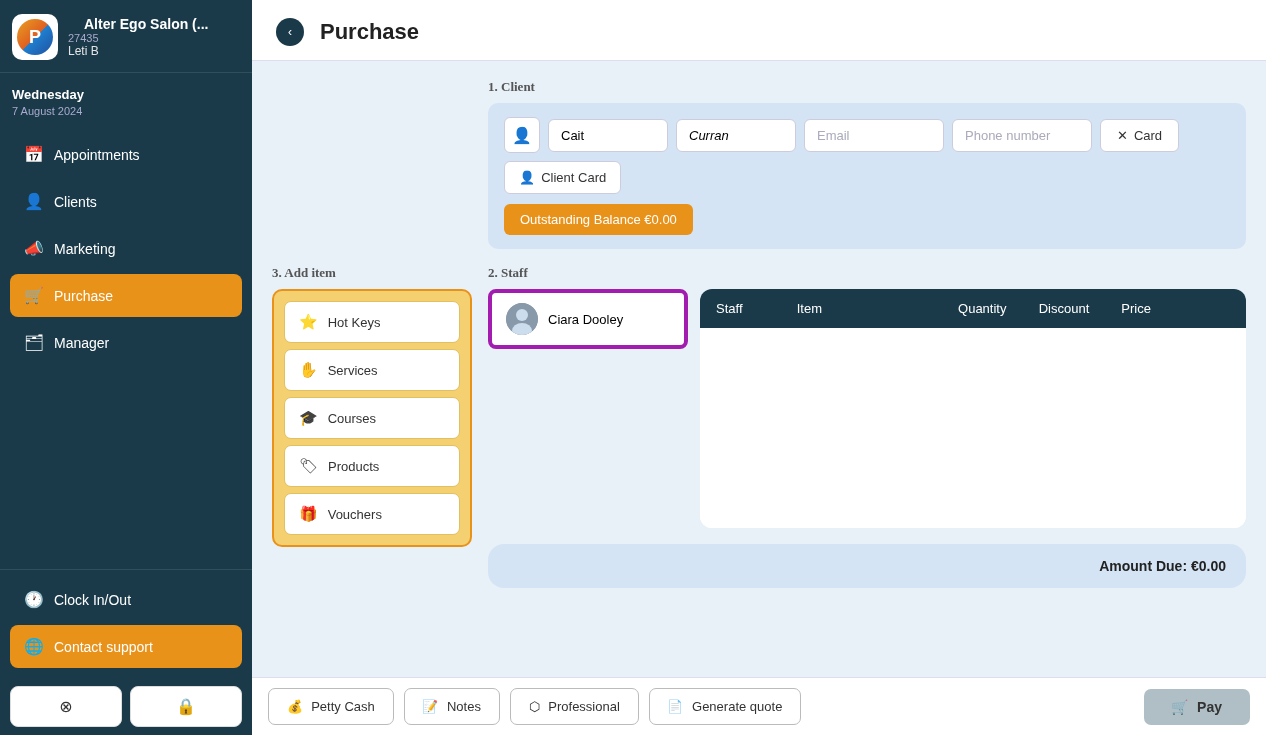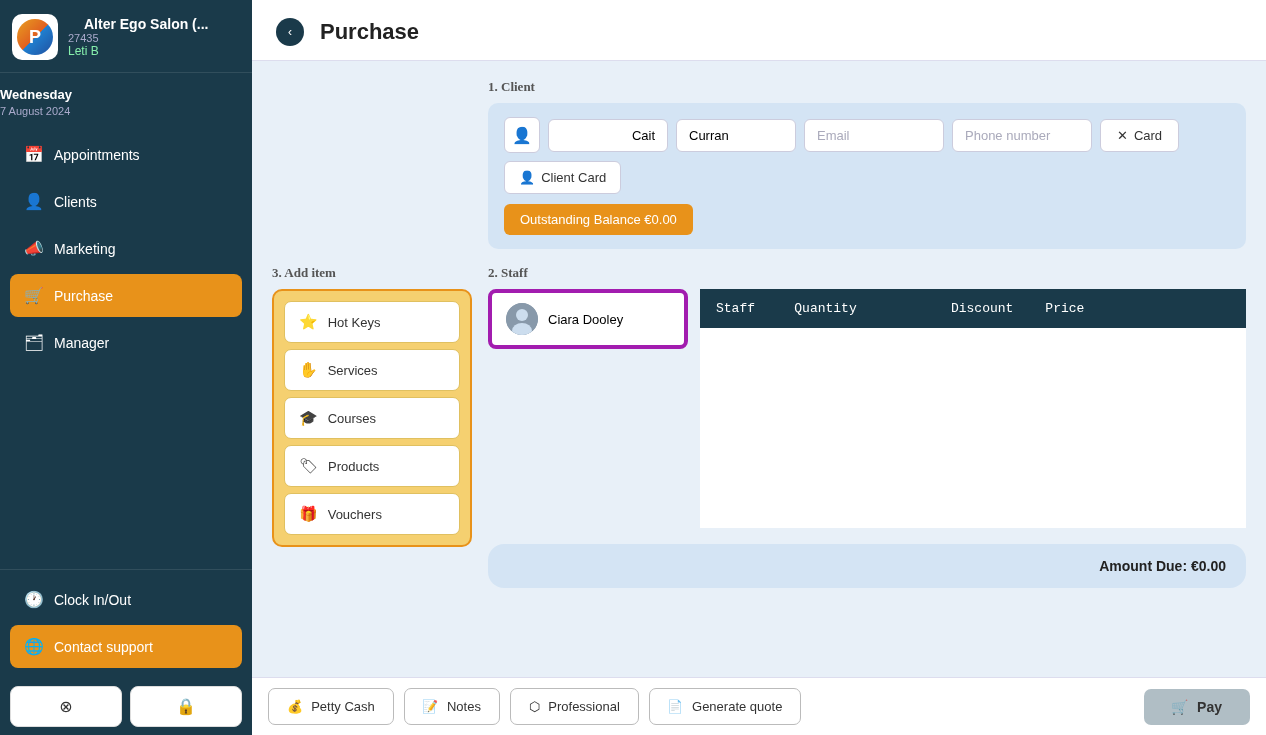--- a/index.html
+++ b/index.html
@@ -32,24 +32,24 @@
     .logo-p {
       width: 36px; height: 36px;
       background: linear-gradient(135deg, #e8a020 0%, #e06020 50%, #2080d0 50%, #2050a0 100%);
       border-radius: 50%;
       display: flex; align-items: center; justify-content: center;
       font-weight: 900; font-size: 18px; color: white;
     }
     .sidebar-app-info { display: flex; flex-direction: column; }
     .sidebar-app-name { font-size: 14px; font-weight: 600; color: white; margin-left: 16px; }
     .sidebar-app-id { font-size: 11px; color: #aac; }
-    .sidebar-user { font-size: 12px; color: #86efac; }
+    .sidebar-user { font-size: 12px; color: #e5e5e5; }
 
     .sidebar-time {
-      padding: 14px 0 10px;
+      padding: 14px 12px 10px;
     }
     .sidebar-day { font-size: 13px; font-weight: 600; color: white; }
     .sidebar-date { font-size: 11px; color: #aac; margin-top: 3px; }
     .sidebar-clock { font-size: 32px; font-weight: 700; color: #f0a020; margin-top: 2px; }
 
     .sidebar-nav {
       flex: 1;
       padding: 6px 10px;
       display: flex;
       flex-direction: column;
@@ -166,22 +166,22 @@
       cursor: pointer; font-size: 16px;
     }
     .client-input {
       padding: 8px 12px;
       border: 1px solid #ccd;
       border-radius: 6px;
       font-size: 13px;
       background: white;
       outline: none;
     }
-    .client-input.name { width: 120px; text-align: right; }
-    .client-input.last { width: 120px; }
+    .client-input.name { width: 120px; }
+    .client-input.last { width: 120px; font-style: italic; }
     .client-input.phone { width: 140px; }
     .client-input.email { width: 140px; }
     .clear-btn {
       display: flex; align-items: center; gap: 6px;
       padding: 8px 16px;
       background: white; border: 1px solid #ccd;
       border-radius: 6px; cursor: pointer;
       font-size: 13px; color: #333;
     }
     .client-card-btn {
@@ -220,23 +220,22 @@
       background: #8899aa;
       overflow: hidden;
       display: flex; align-items: center; justify-content: center;
       font-size: 14px; color: white;
     }
 
     
     .items-table {
       flex: 1;
       background: white;
-      border-radius: 0;
+      border-radius: 12px;
       overflow: hidden;
-      font-family: Liberation Mono, monospace;
     }
     .table-header {
       display: grid;
       grid-template-columns: 1fr 2fr 1fr 1fr 1fr 60px;
       background: #1a3a4a;
       color: white;
     }
     .table-header-cell {
       padding: 12px 16px;
       font-size: 13px; font-weight: 500;
@@ -437,20 +436,21 @@
                   <circle cx="16" cy="12" r="6" fill="#ccddee"></circle>
                   <ellipse cx="16" cy="28" rx="10" ry="8" fill="#ccddee"></ellipse>
                 </svg>
               </div>
               <span>Ciara Dooley</span>
             </div>
           </div>
           <div class="items-table">
             <div class="table-header">
               <div class="table-header-cell">Staff</div>
+              <div class="table-header-cell">Item</div>
               <div class="table-header-cell">Quantity</div>
               <div class="table-header-cell">Discount</div>
               <div class="table-header-cell">Price</div>
               <div class="table-header-cell"></div>
             </div>
             <div style="flex:1; min-height: 200px; background:white;"></div>
           </div>
         </div>
       </div>
 

